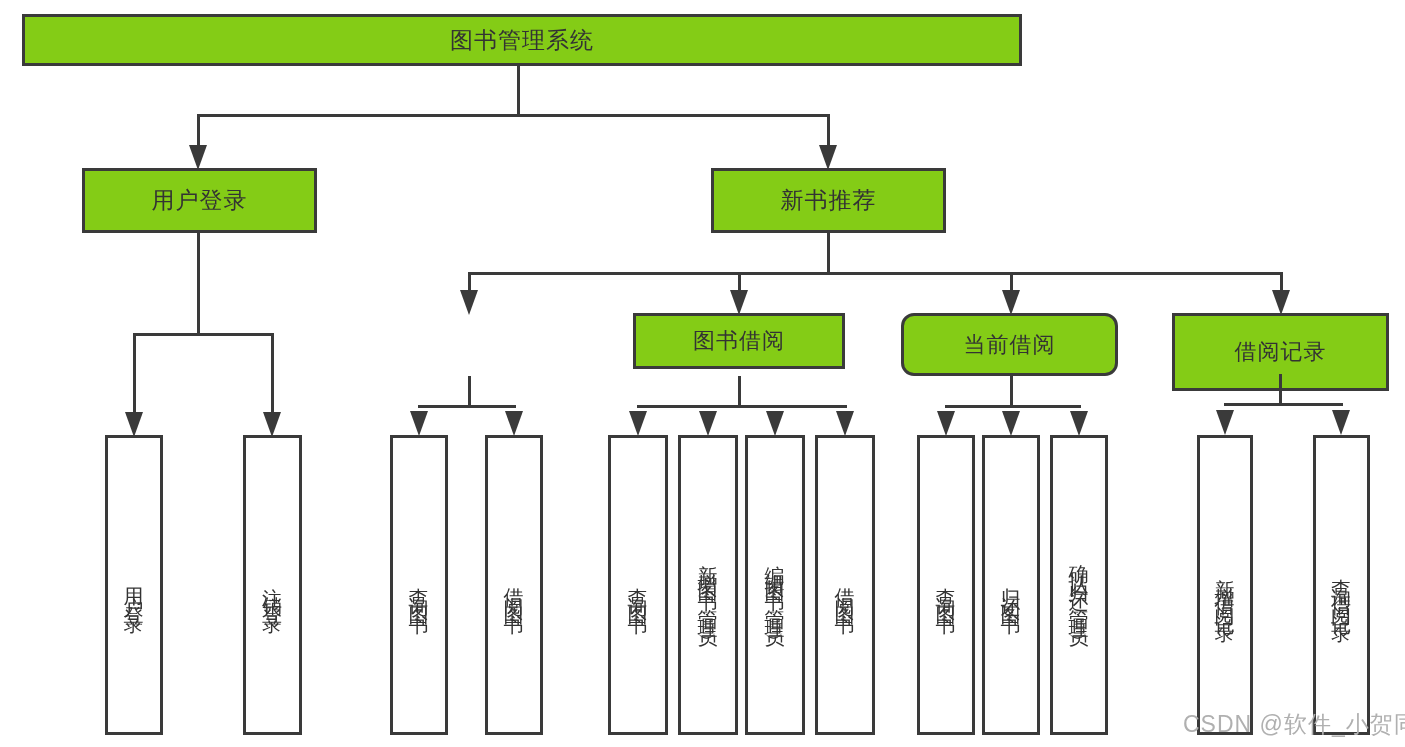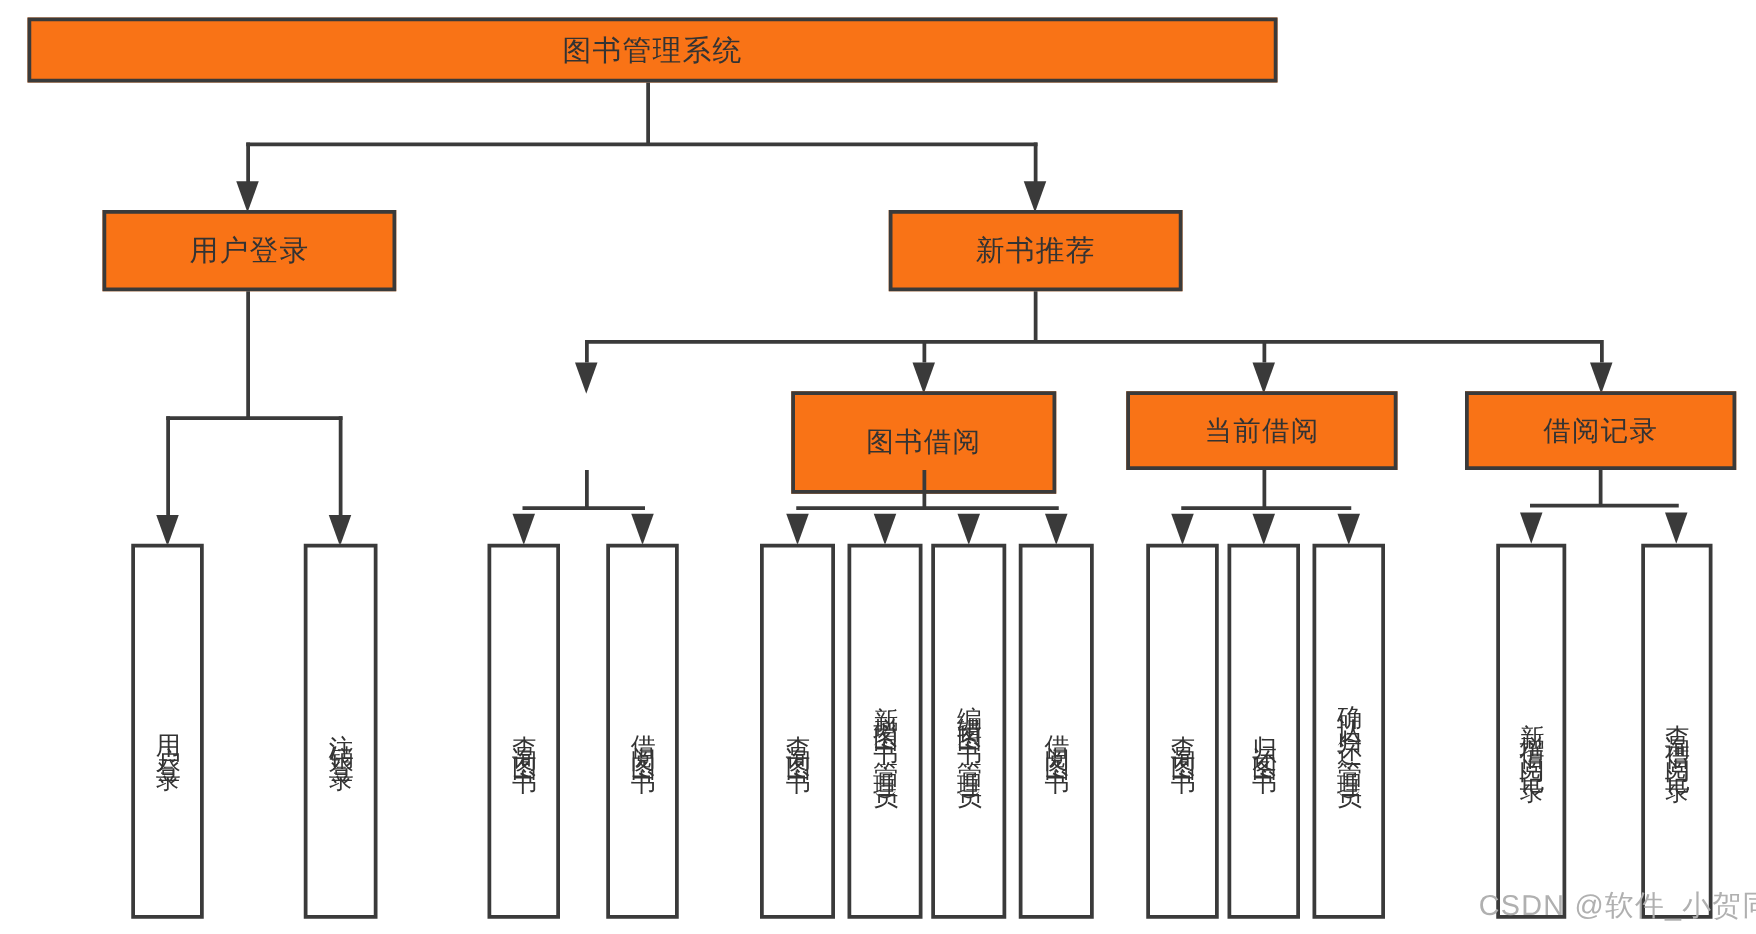--- a/index.html
+++ b/index.html
@@ -3,21 +3,21 @@
 <meta charset="utf-8">
 <style>
   html,body{margin:0;padding:0;background:#ffffff;}
   body{
     width:1405px;height:747px;position:relative;overflow:hidden;
     font-family:"Liberation Sans","DejaVu Sans",sans-serif;color:#333333;
   }
   .stage{position:absolute;inset:0;width:1405px;height:747px;}
   
   .box{
-    position:absolute;box-sizing:border-box;background:#f97316;
+    position:absolute;box-sizing:border-box;background:#84cc16;
     border:3px solid #3a3a3a;display:flex;align-items:center;justify-content:center;
     font-size:22px;color:#333333;letter-spacing:1px;
   }
   .vbox{
     position:absolute;box-sizing:border-box;background:#ffffff;
     border:3px solid #3a3a3a;display:flex;align-items:center;justify-content:center;
   }
   .vbox .vtext{
     writing-mode:vertical-rl;text-orientation:mixed;
     font-size:20px;letter-spacing:9px;color:#333333;line-height:1;
@@ -55,23 +55,23 @@
   #vl-l2s1{left:468px;top:272px;height:18px;}
   #vl-l2s2{left:738px;top:272px;height:18px;}
   #vl-l2s3{left:1010px;top:272px;height:18px;}
   #vl-l2s4{left:1280px;top:272px;height:18px;}
   #a-newrec{left:460px;top:290px;}
   #a-borrow{left:730px;top:290px;}
   #a-current{left:1002px;top:290px;}
   #a-records{left:1272px;top:290px;}
   
   #n-newrec{left:361px;top:313px;width:217px;height:63px;}
-  #n-borrow{left:633px;top:313px;width:212px;height:82px;}
-  #n-current{left:901px;top:313px;width:217px;height:63px;}
-  #n-records{left:1172px;top:313px;width:217px;height:63px;}
+  #n-borrow{left:633px;top:313px;width:212px;height:56px;}
+  #n-current{left:901px;top:313px;width:217px;height:63px;border-radius:13px;}
+  #n-records{left:1172px;top:313px;width:217px;height:78px;}
   
   #vl-b{left:468px;top:376px;height:31px;}
   #hl-b{left:418px;top:405px;width:98px;}
   #a-b1{left:410px;top:411px;}
   #a-b2{left:505px;top:411px;}
   
   #vl-c{left:738px;top:376px;height:31px;}
   #hl-c{left:637px;top:405px;width:210px;}
   #a-c1{left:629px;top:411px;}
   #a-c2{left:699px;top:411px;}

